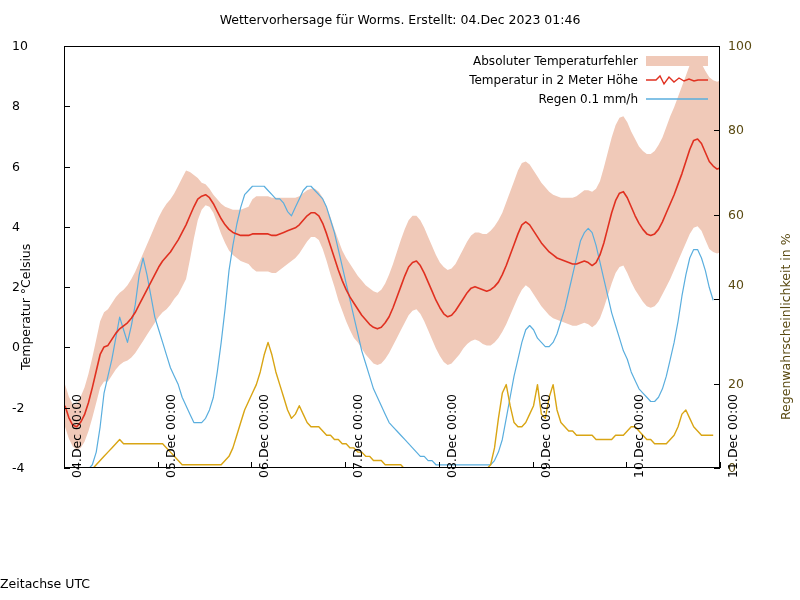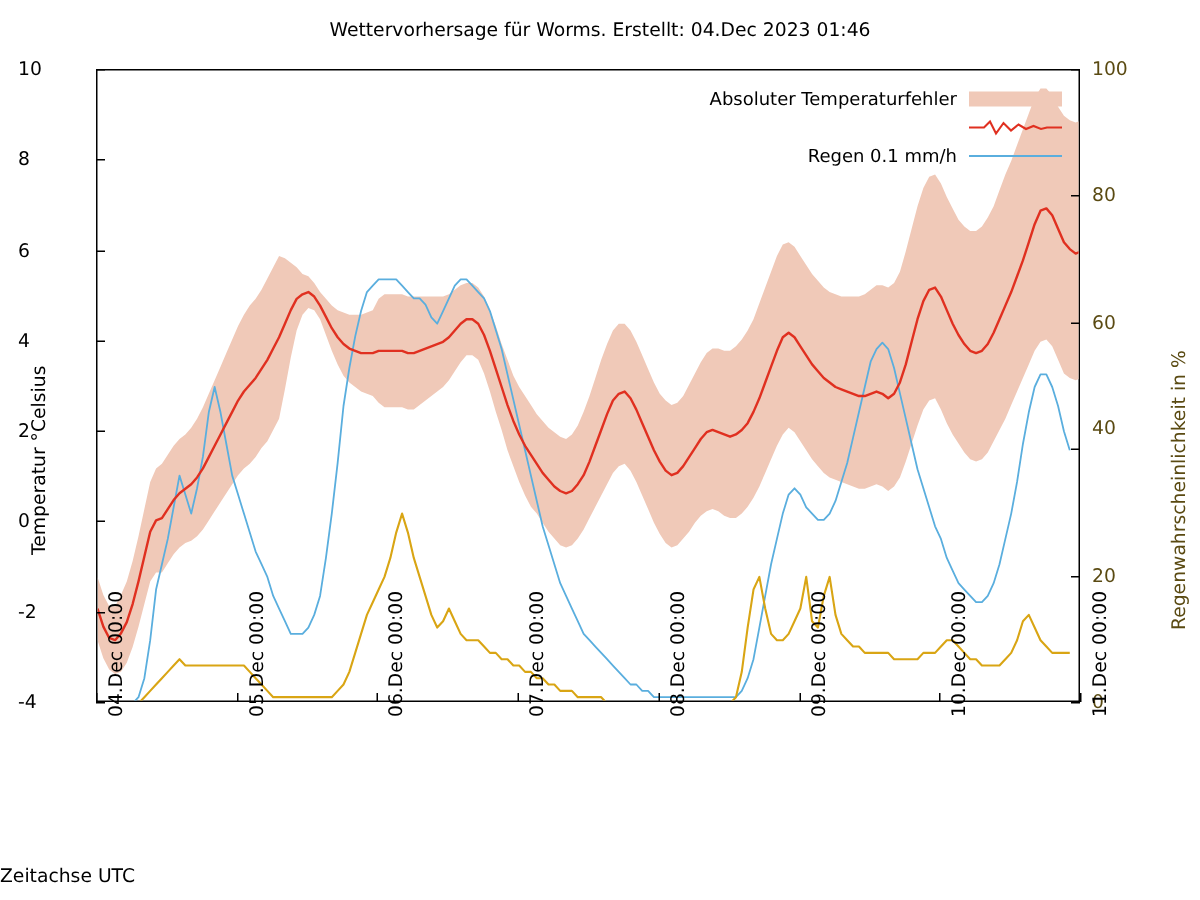--- a/index.html
+++ b/index.html
@@ -106,21 +106,21 @@
   #legend {
     position: absolute;
     left: 378px;
     top: 54px;
     width: 330px;
     font-size: 12px;
     color: #000;
   }
   .legend-row {
     display: flex;
-    align-items: flex-end;
+    align-items: flex-start;
     justify-content: flex-end;
     height: 19px;
   }
   .legend-label {
     text-align: right;
     padding-right: 8px;
     white-space: nowrap;
   }
   .legend-key {
     width: 62px;
@@ -214,20 +214,21 @@
   <div id="legend">
       <div class="legend-row">
         <span class="legend-label">Absoluter Temperaturfehler</span>
         <span class="legend-key">
           <svg width="62" height="14">
             <rect x="0" y="2" width="62" height="10" fill="#f0c9b8"></rect>
           </svg>
         </span>
       </div>
       <div class="legend-row">
+        <span class="legend-label">Temperatur in 2 Meter Höhe</span>
         <span class="legend-key">
           <svg width="62" height="14">
             <path d="M0,7 L10,7 L14,3 L18,11 L23,4 L28,9 L33,5 L38,8 L43,6 L48,8 L52,7 L62,7" fill="none" stroke="#e03020" stroke-width="1.4"></path>
           </svg>
         </span>
       </div>
       <div class="legend-row">
         <span class="legend-label">Regen 0.1 mm/h</span>
         <span class="legend-key">
           <svg width="62" height="14">

